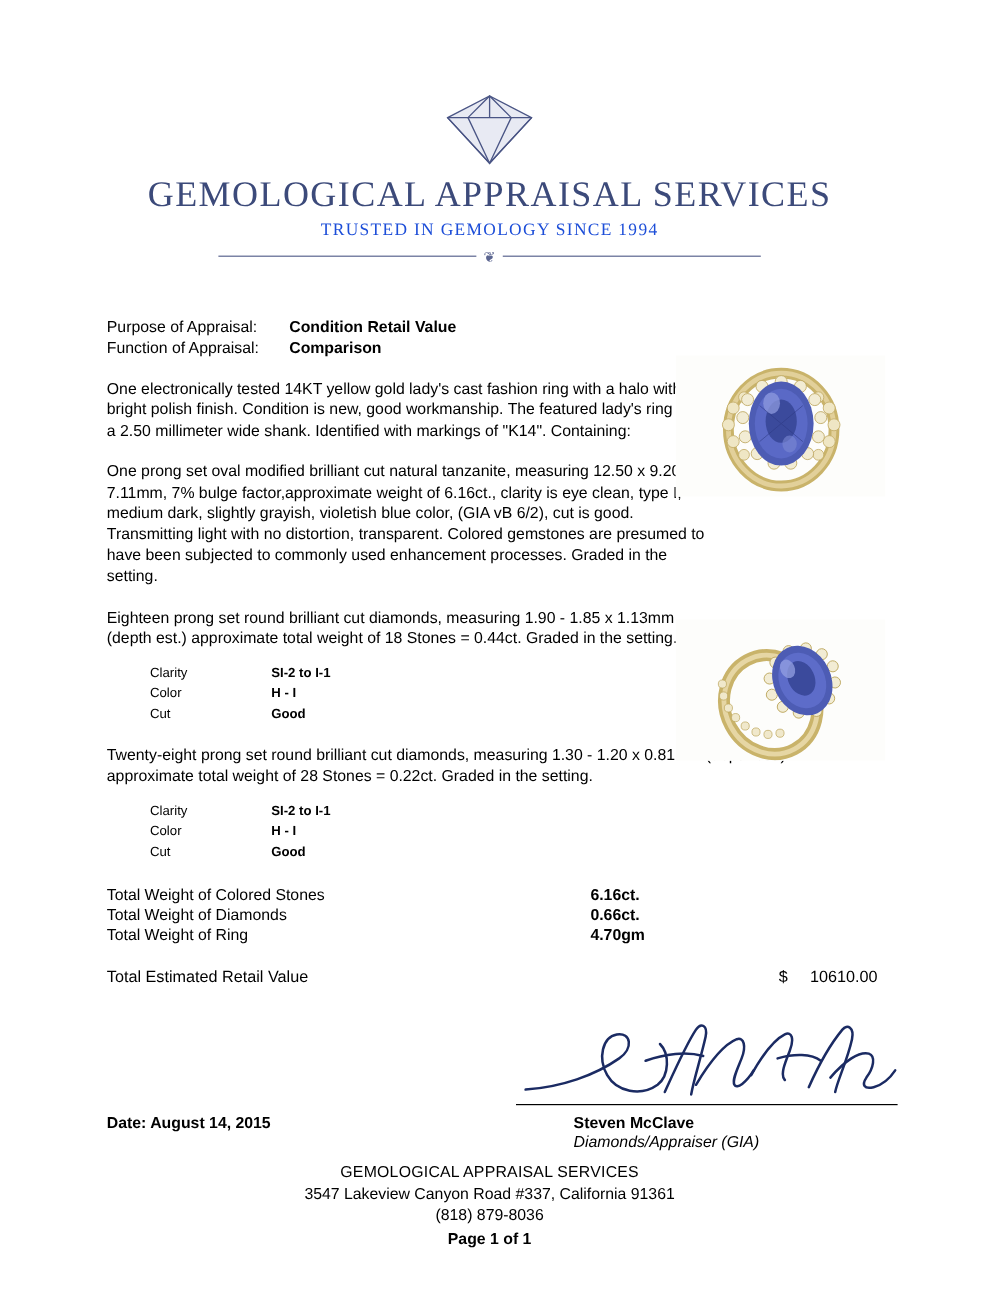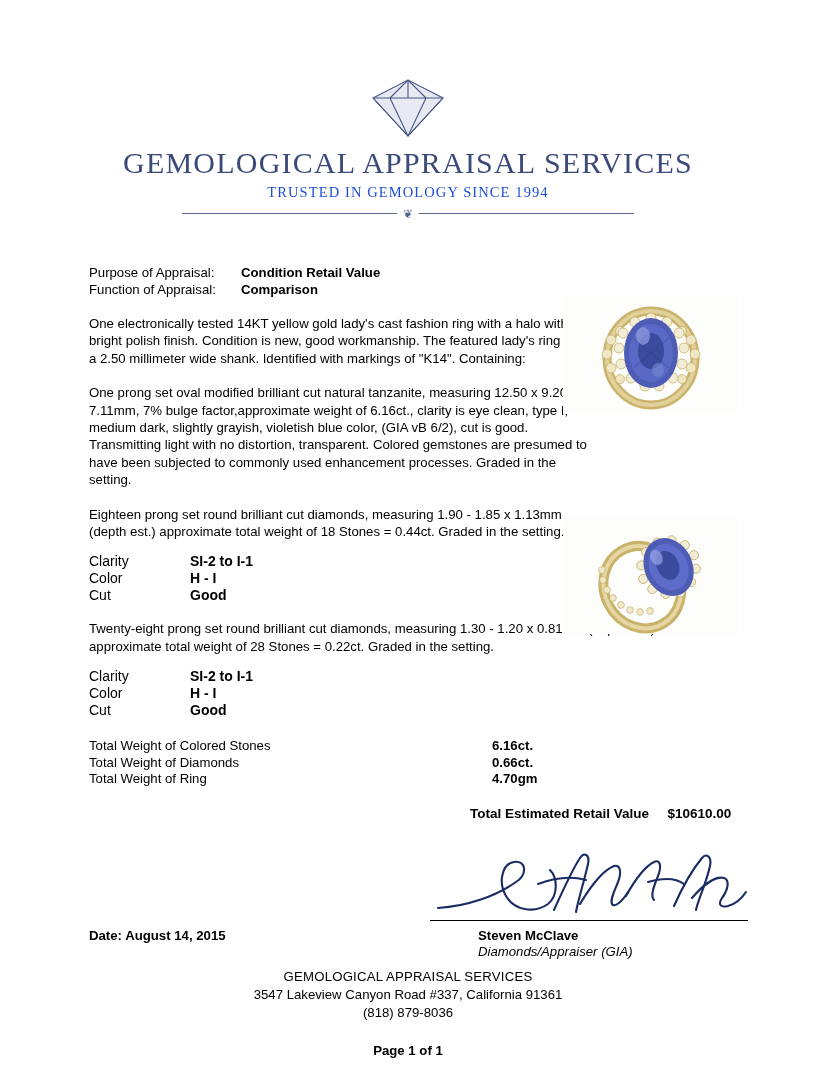--- a/index.html
+++ b/index.html
@@ -101,21 +101,22 @@
     line-height: 17.4px;
     margin-top: 17px;
     max-width: 500px;
   }
   .para.wide {
     max-width: 600px;
   }
 
   .spec-table {
     margin-top: 13px;
-    font-size: 14px;
+    margin-left: 36px;
+    font-size: 11px;
     line-height: 16px;
   }
   .spec-row {
     display: flex;
     margin-bottom: 1px;
   }
   .spec-label {
     width: 101px;
     flex: 0 0 101px;
   }
@@ -136,24 +137,23 @@
     width: 403px;
     flex: 0 0 403px;
   }
   .totals-value {
     font-weight: bold;
   }
 
   .grand-total {
     margin-top: 18px;
     font-size: 13.5px;
-    font-weight: bold;
+    font-weight: normal;
     display: flex;
     width: 660px;
-    text-align: right;
   }
   .grand-total .gt-label { flex: 0 0 560px; }
   .grand-total .gt-cur { flex: 0 0 26px; }
   .grand-total .gt-val { }
 
   
   .sig-area {
     position: absolute;
     left: 430px;
     top: 848px;
@@ -194,21 +194,21 @@
   .footer {
     position: absolute;
     left: 0;
     right: 0;
     top: 968px;
     text-align: center;
     font-size: 13.2px;
     line-height: 18px;
   }
   .footer .f1 { letter-spacing: 0.2px; }
-  .footer .f4 { font-weight: bold; margin-top: 20px; }
+  .footer .f4 { font-weight: bold; margin-top: 2px; }
 
   
   .photo {
     position: absolute;
     border: 0;
   }
   #photo-top {
     left: 563px;
     top: 296px;
     width: 175px;

